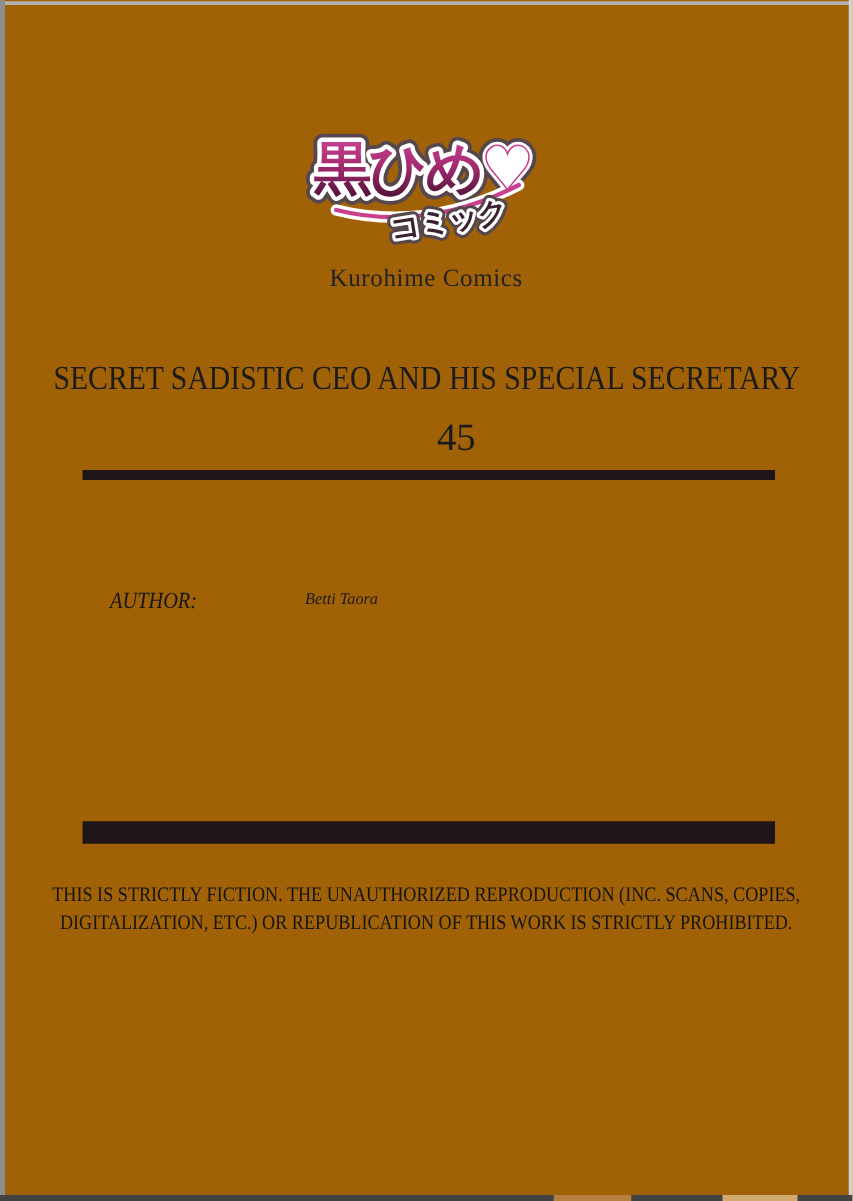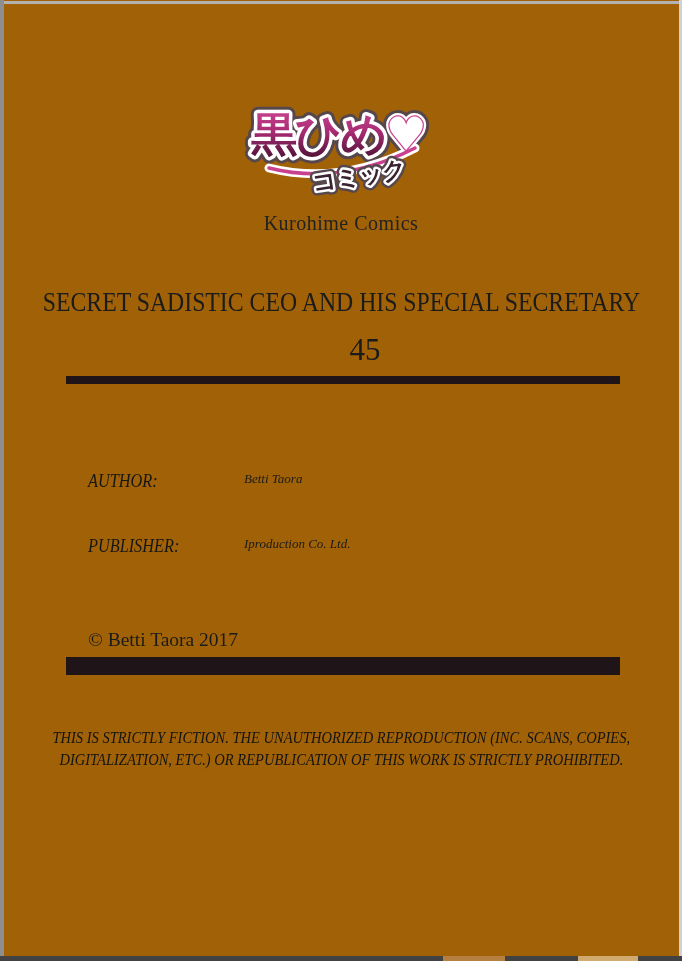--- a/index.html
+++ b/index.html
@@ -53,21 +53,21 @@
     transform: scaleX(0.88); transform-origin: 0 50%;
     color: #161616;
   }
   .credit-value {
     position: absolute; left: 139px; top: 0; font-size: 13px; white-space: nowrap; margin-left: 17px;
   }
 
   .copyright { position: absolute; left: 88px; top: 629px; font-size: 19.5px; }
 
   .disclaimer {
-    top: 727px; font-size: 16.5px; line-height: 22px; color: #141414; font-style: italic;
+    top: 705px; font-size: 16.5px; line-height: 22px; color: #141414;
   }
   .disclaimer .cond { display: inline-block; transform: scaleX(0.88); transform-origin: 50% 50%; white-space: nowrap; }
 
   svg text { font-family: "DejaVu Sans", sans-serif; font-weight: bold; }
 </style>
 </head>
 <body>
 
 <div class="page">
 
@@ -104,26 +104,21 @@
     <span class="cond">SECRET SADISTIC CEO AND HIS SPECIAL SECRETARY</span>
   </div>
   <div class="centered volume">45</div>
 
   <div class="rule rule-1"></div>
 
   <div class="credit-row credit-row-1">
     <span class="credit-label">AUTHOR:</span>
     <span class="credit-value">Betti Taora</span>
   </div>
-  <div class="credit-row credit-row-2">
-    <span class="credit-label">PUBLISHER:</span>
-    <span class="credit-value">Iproduction Co. Ltd.</span>
-  </div>
 
-  <div class="copyright">© Betti Taora 2017</div>
 
   <div class="rule rule-2"></div>
 
   <div class="centered disclaimer">
     <span class="cond">THIS IS STRICTLY FICTION. THE UNAUTHORIZED REPRODUCTION (INC. SCANS, COPIES,</span><br>
     <span class="cond">DIGITALIZATION, ETC.) OR REPUBLICATION OF THIS WORK IS STRICTLY PROHIBITED.</span>
   </div>
 
   <div class="edge-top"></div>
   <div class="edge-left"></div>

